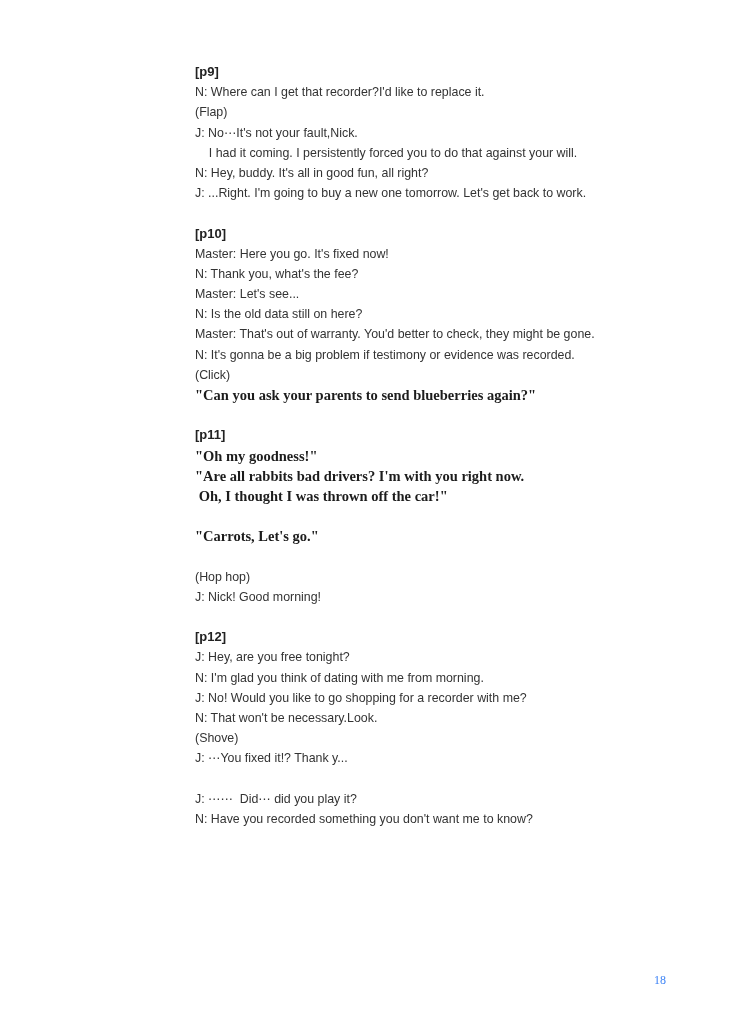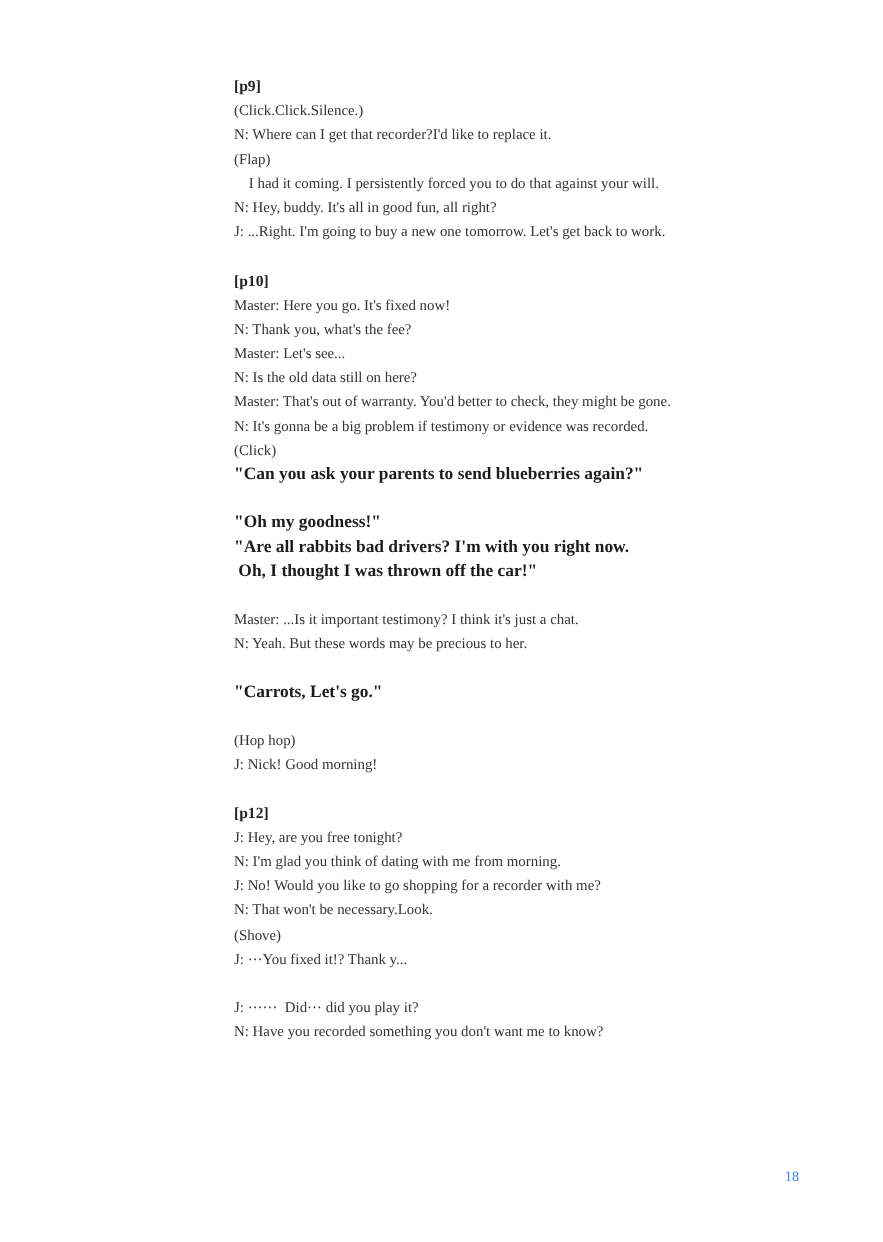--- a/index.html
+++ b/index.html
@@ -13,21 +13,21 @@
     height: 1035px;
     background: #ffffff;
     box-sizing: border-box;
     padding: 62px 50px 0 195px;
     overflow: hidden;
   }
   .para + .para { margin-top: 20.2px; }
   .line {
     height: 20.2px;
     line-height: 20.2px;
-    font-family: Liberation Serif, serif;
+    font-family: Liberation Sans, sans-serif;
     font-size: 12.4px;
     color: #333333;
     white-space: pre;
   }
   .hdr {
     font-weight: bold;
     font-size: 13px;
     color: #222222;
   }
   .quote {
@@ -45,50 +45,47 @@
     color: #3b82f6;
   }
 </style>
 </head>
 <body>
 
 <div class="page">
 
   <div class="para">
     <div class="line hdr">[p9]</div>
-    <div class="line">(Click.Click.Silence.)</div>
     <div class="line">N: Where can I get that recorder?I'd like to replace it.</div>
     <div class="line">(Flap)</div>
+    <div class="line">J: No⋯It's not your fault,Nick.</div>
     <div class="line">    I had it coming. I persistently forced you to do that against your will.</div>
     <div class="line">N: Hey, buddy. It's all in good fun, all right?</div>
     <div class="line">J: ...Right. I'm going to buy a new one tomorrow. Let's get back to work.</div>
   </div>
 
   <div class="para">
     <div class="line hdr">[p10]</div>
     <div class="line">Master: Here you go. It's fixed now!</div>
     <div class="line">N: Thank you, what's the fee?</div>
     <div class="line">Master: Let's see...</div>
     <div class="line">N: Is the old data still on here?</div>
     <div class="line">Master: That's out of warranty. You'd better to check, they might be gone.</div>
     <div class="line">N: It's gonna be a big problem if testimony or evidence was recorded.</div>
     <div class="line">(Click)</div>
     <div class="line quote">"Can you ask your parents to send blueberries again?"</div>
   </div>
 
   <div class="para">
+    <div class="line hdr">[p11]</div>
     <div class="line quote">"Oh my goodness!"</div>
     <div class="line quote">"Are all rabbits bad drivers? I'm with you right now.</div>
     <div class="line quote"> Oh, I thought I was thrown off the car!"</div>
   </div>
 
-  <div class="para">
-    <div class="line">Master: ...Is it important testimony? I think it's just a chat.</div>
-    <div class="line">N: Yeah. But these words may be precious to her.</div>
-  </div>
 
   <div class="para">
     <div class="line quote">"Carrots, Let's go."</div>
   </div>
 
   <div class="para">
     <div class="line">(Hop hop)</div>
     <div class="line">J: Nick! Good morning!</div>
   </div>
 

